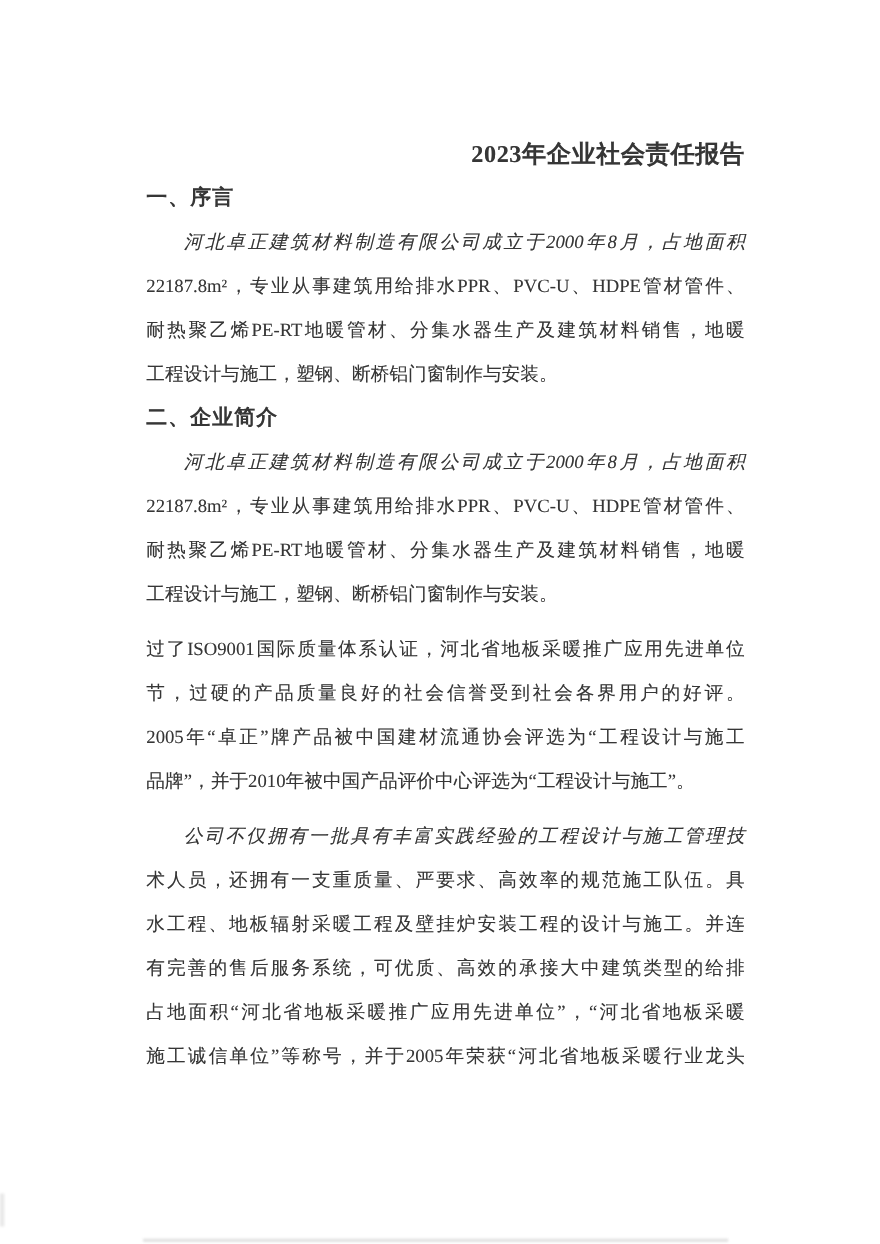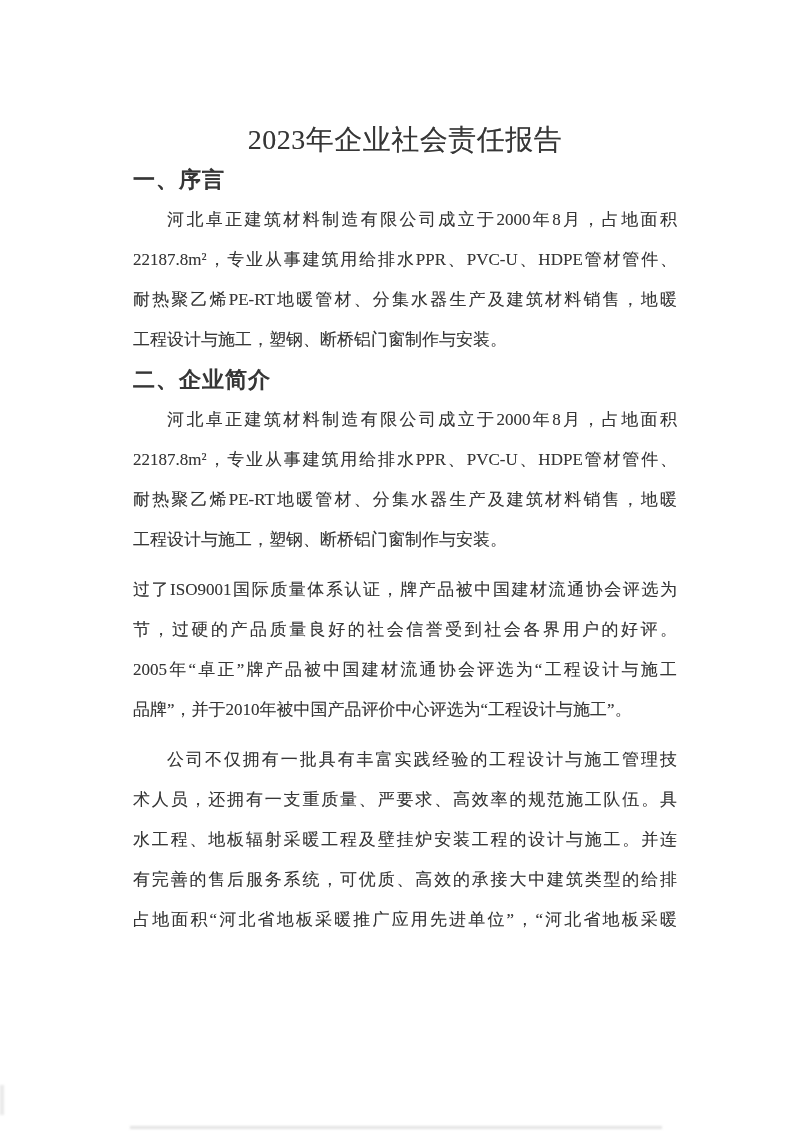--- a/index.html
+++ b/index.html
@@ -16,30 +16,30 @@
   .doc {
     position: relative;
     width: 800px;
     height: 1131px;
     box-sizing: border-box;
     padding: 120px 123px 0 133px;
     color: var(--text-color, #363636);
   }
   .title {
     margin: 0;
-    font-size: 28px;
+    font-size: 22px;
     line-height: 40px;
-    font-weight: normal;
-    text-align: center;
+    font-weight: bold;
+    text-align: right;
     letter-spacing: 0.5px;
     text-shadow: 0 0 0.5px rgba(40,40,40,0.45);
   }
   .heading {
     margin: 0;
-    font-size: 22px;
+    font-size: 19px;
     line-height: 40px;
     font-weight: bold;
     text-align: left;
     letter-spacing: 1px;
     text-shadow: 0 0 0.5px rgba(40,40,40,0.4);
   }
   .para {
     margin: 0;
   }
   .para + .para {
@@ -48,20 +48,21 @@
   .line {
     font-size: 17px;
     line-height: 40px;
     white-space: nowrap;
     text-align: justify;
     text-align-last: justify;
     text-shadow: 0 0 0.5px rgba(50,50,50,0.35);
   }
   .line.indent {
     text-indent: 2em;
+    font-style: italic;
   }
   .line.end {
     text-align: center;
     text-align-last: left;
   }
   .scan-artifact-bottom {
     position: absolute;
     left: 130px;
     right: 138px;
     bottom: 2px;
@@ -99,30 +100,31 @@
   <h2 class="heading">二、企业简介</h2>
 
   <div class="para">
     <div class="line indent">河北卓正建筑材料制造有限公司成立于2000年8月，占地面积</div>
     <div class="line">22187.8m²，专业从事建筑用给排水PPR、PVC-U、HDPE管材管件、</div>
     <div class="line">耐热聚乙烯PE-RT地暖管材、分集水器生产及建筑材料销售，地暖</div>
     <div class="line end">工程设计与施工，塑钢、断桥铝门窗制作与安装。</div>
   </div>
 
   <div class="para">
-    <div class="line">过了ISO9001国际质量体系认证，牌产品被中国建材流通协会评选为</div>
+    <div class="line">过了ISO9001国际质量体系认证，河北省地板采暖推广应用先进单位</div>
     <div class="line">节，过硬的产品质量良好的社会信誉受到社会各界用户的好评。</div>
     <div class="line">2005年“卓正”牌产品被中国建材流通协会评选为“工程设计与施工</div>
     <div class="line end">品牌”，并于2010年被中国产品评价中心评选为“工程设计与施工”。</div>
   </div>
 
   <div class="para">
     <div class="line indent">公司不仅拥有一批具有丰富实践经验的工程设计与施工管理技</div>
     <div class="line">术人员，还拥有一支重质量、严要求、高效率的规范施工队伍。具</div>
     <div class="line">水工程、地板辐射采暖工程及壁挂炉安装工程的设计与施工。并连</div>
     <div class="line">有完善的售后服务系统，可优质、高效的承接大中建筑类型的给排</div>
     <div class="line">占地面积“河北省地板采暖推广应用先进单位”，“河北省地板采暖</div>
+    <div class="line">施工诚信单位”等称号，并于2005年荣获“河北省地板采暖行业龙头</div>
   </div>
 
   <div class="scan-artifact-bottom"></div>
   <div class="scan-artifact-left"></div>
 
 </div>
 
 </body></html>

